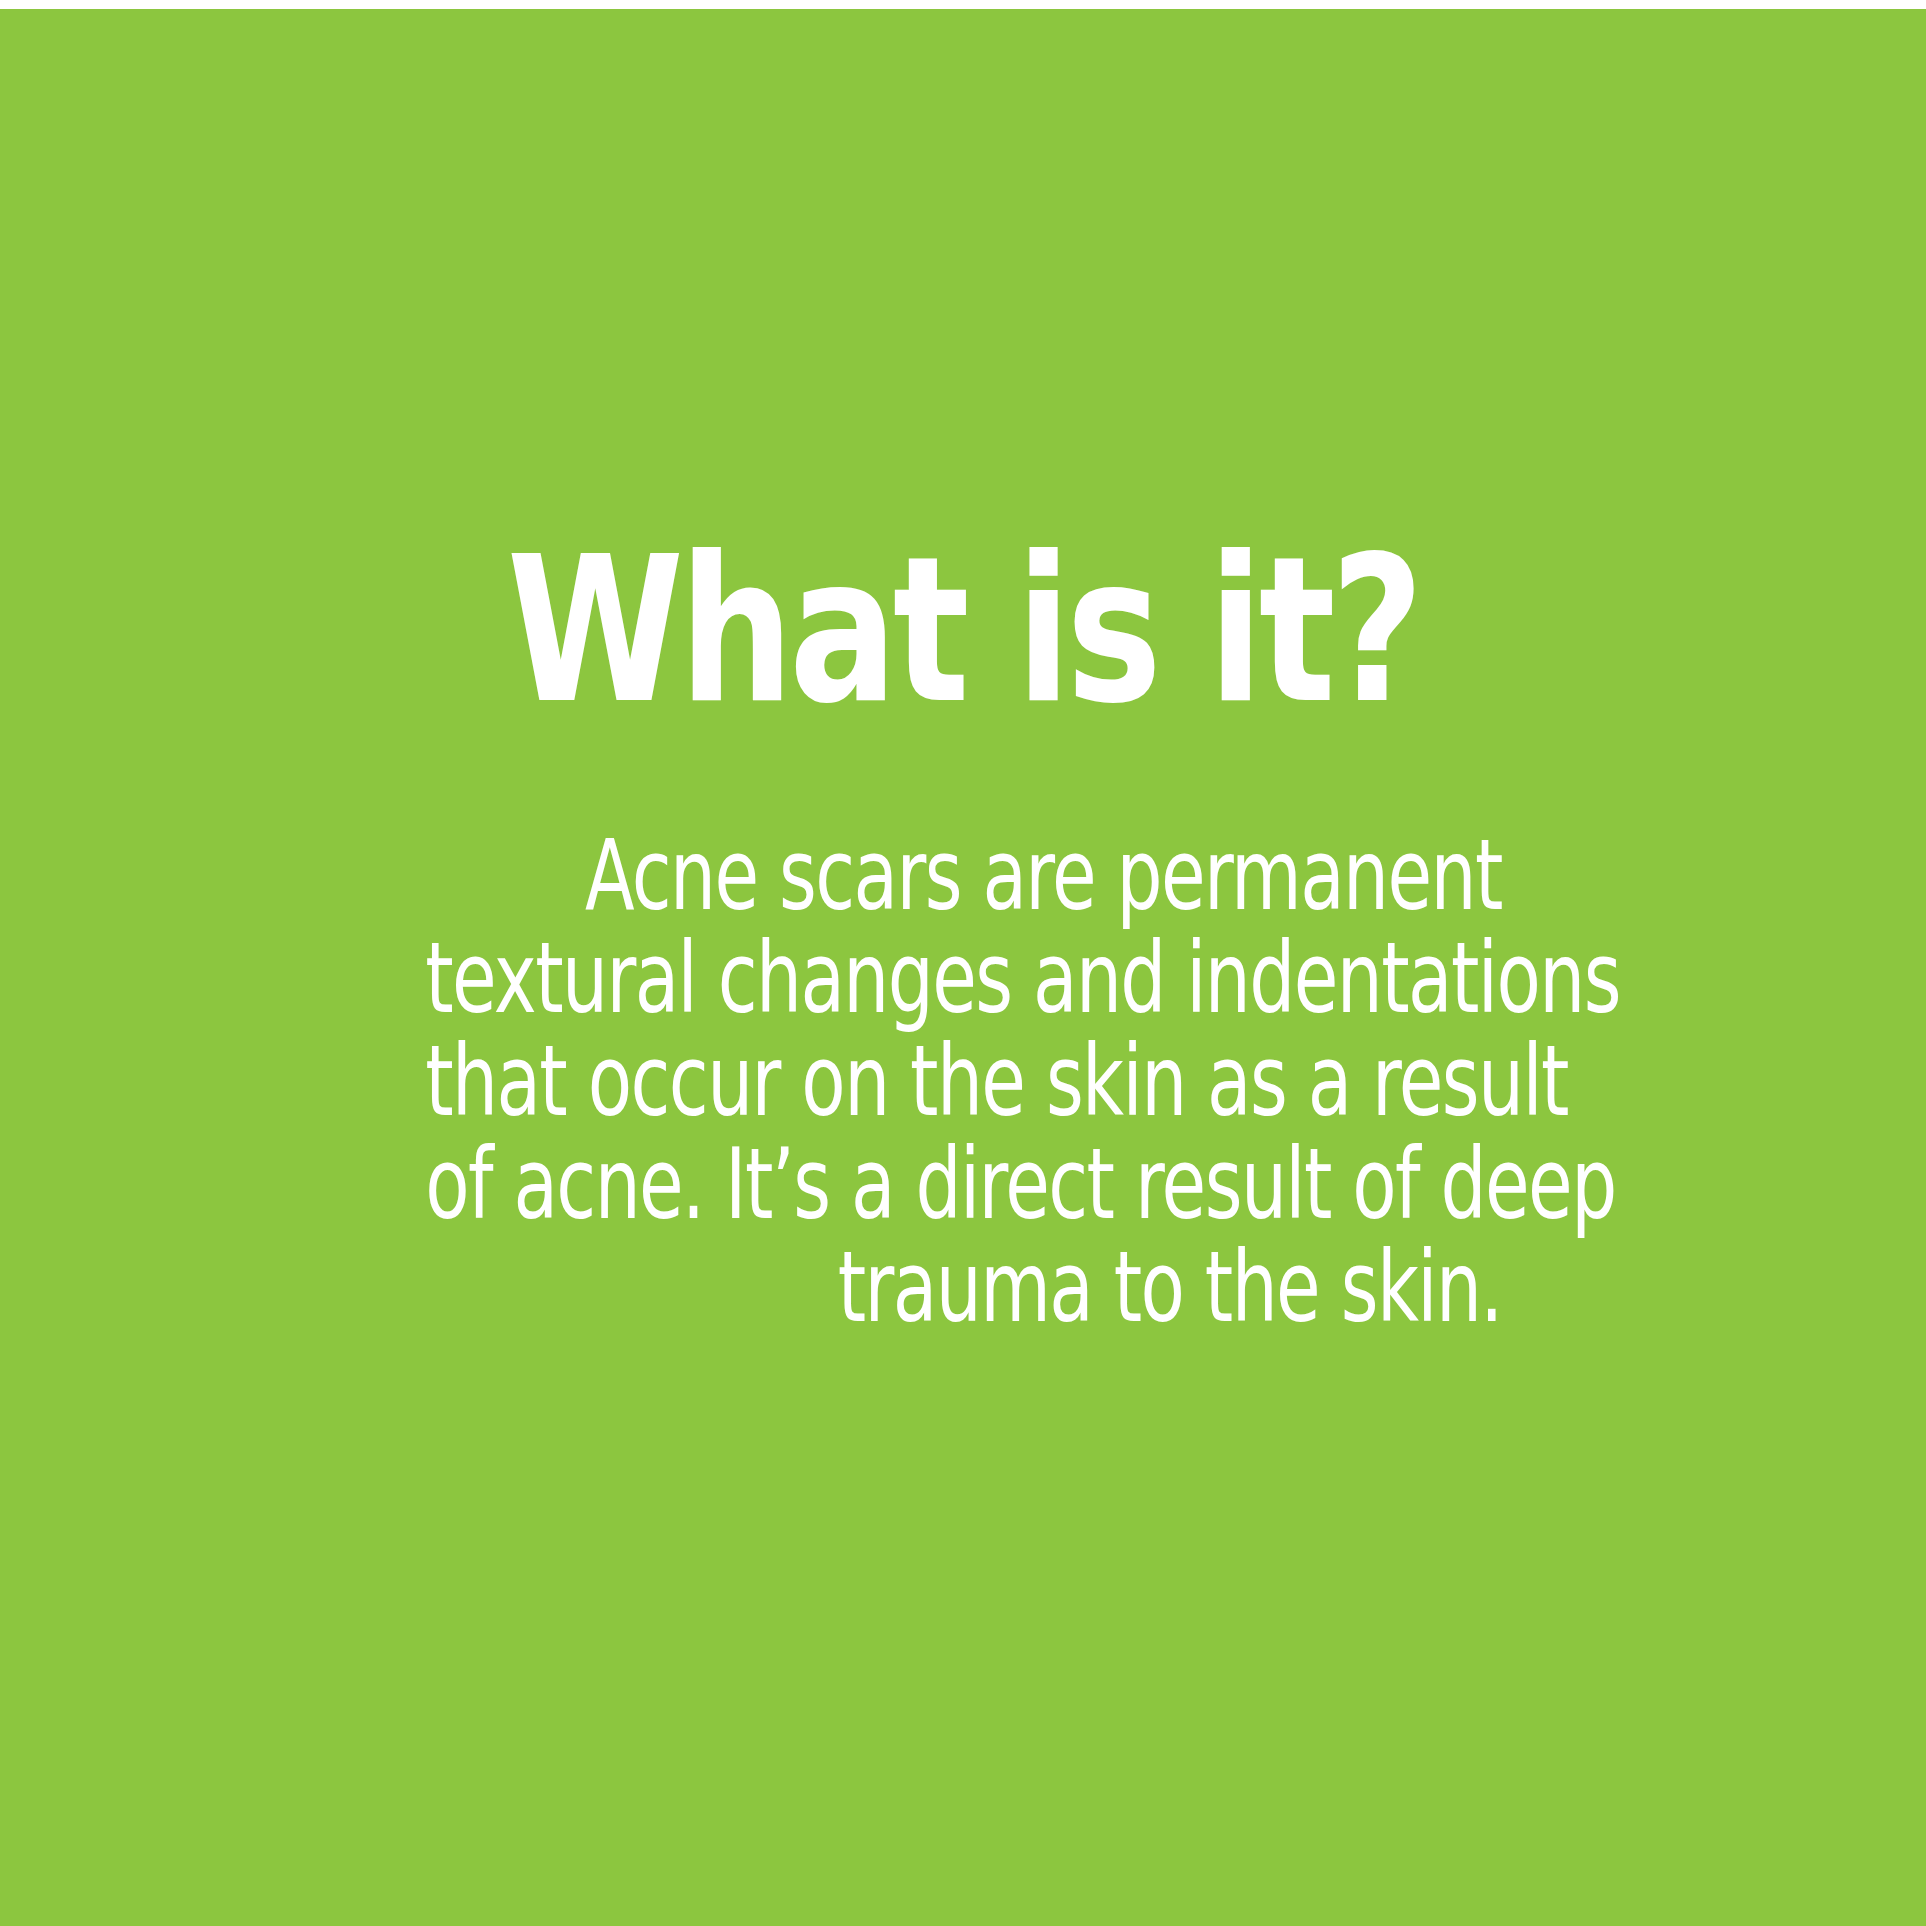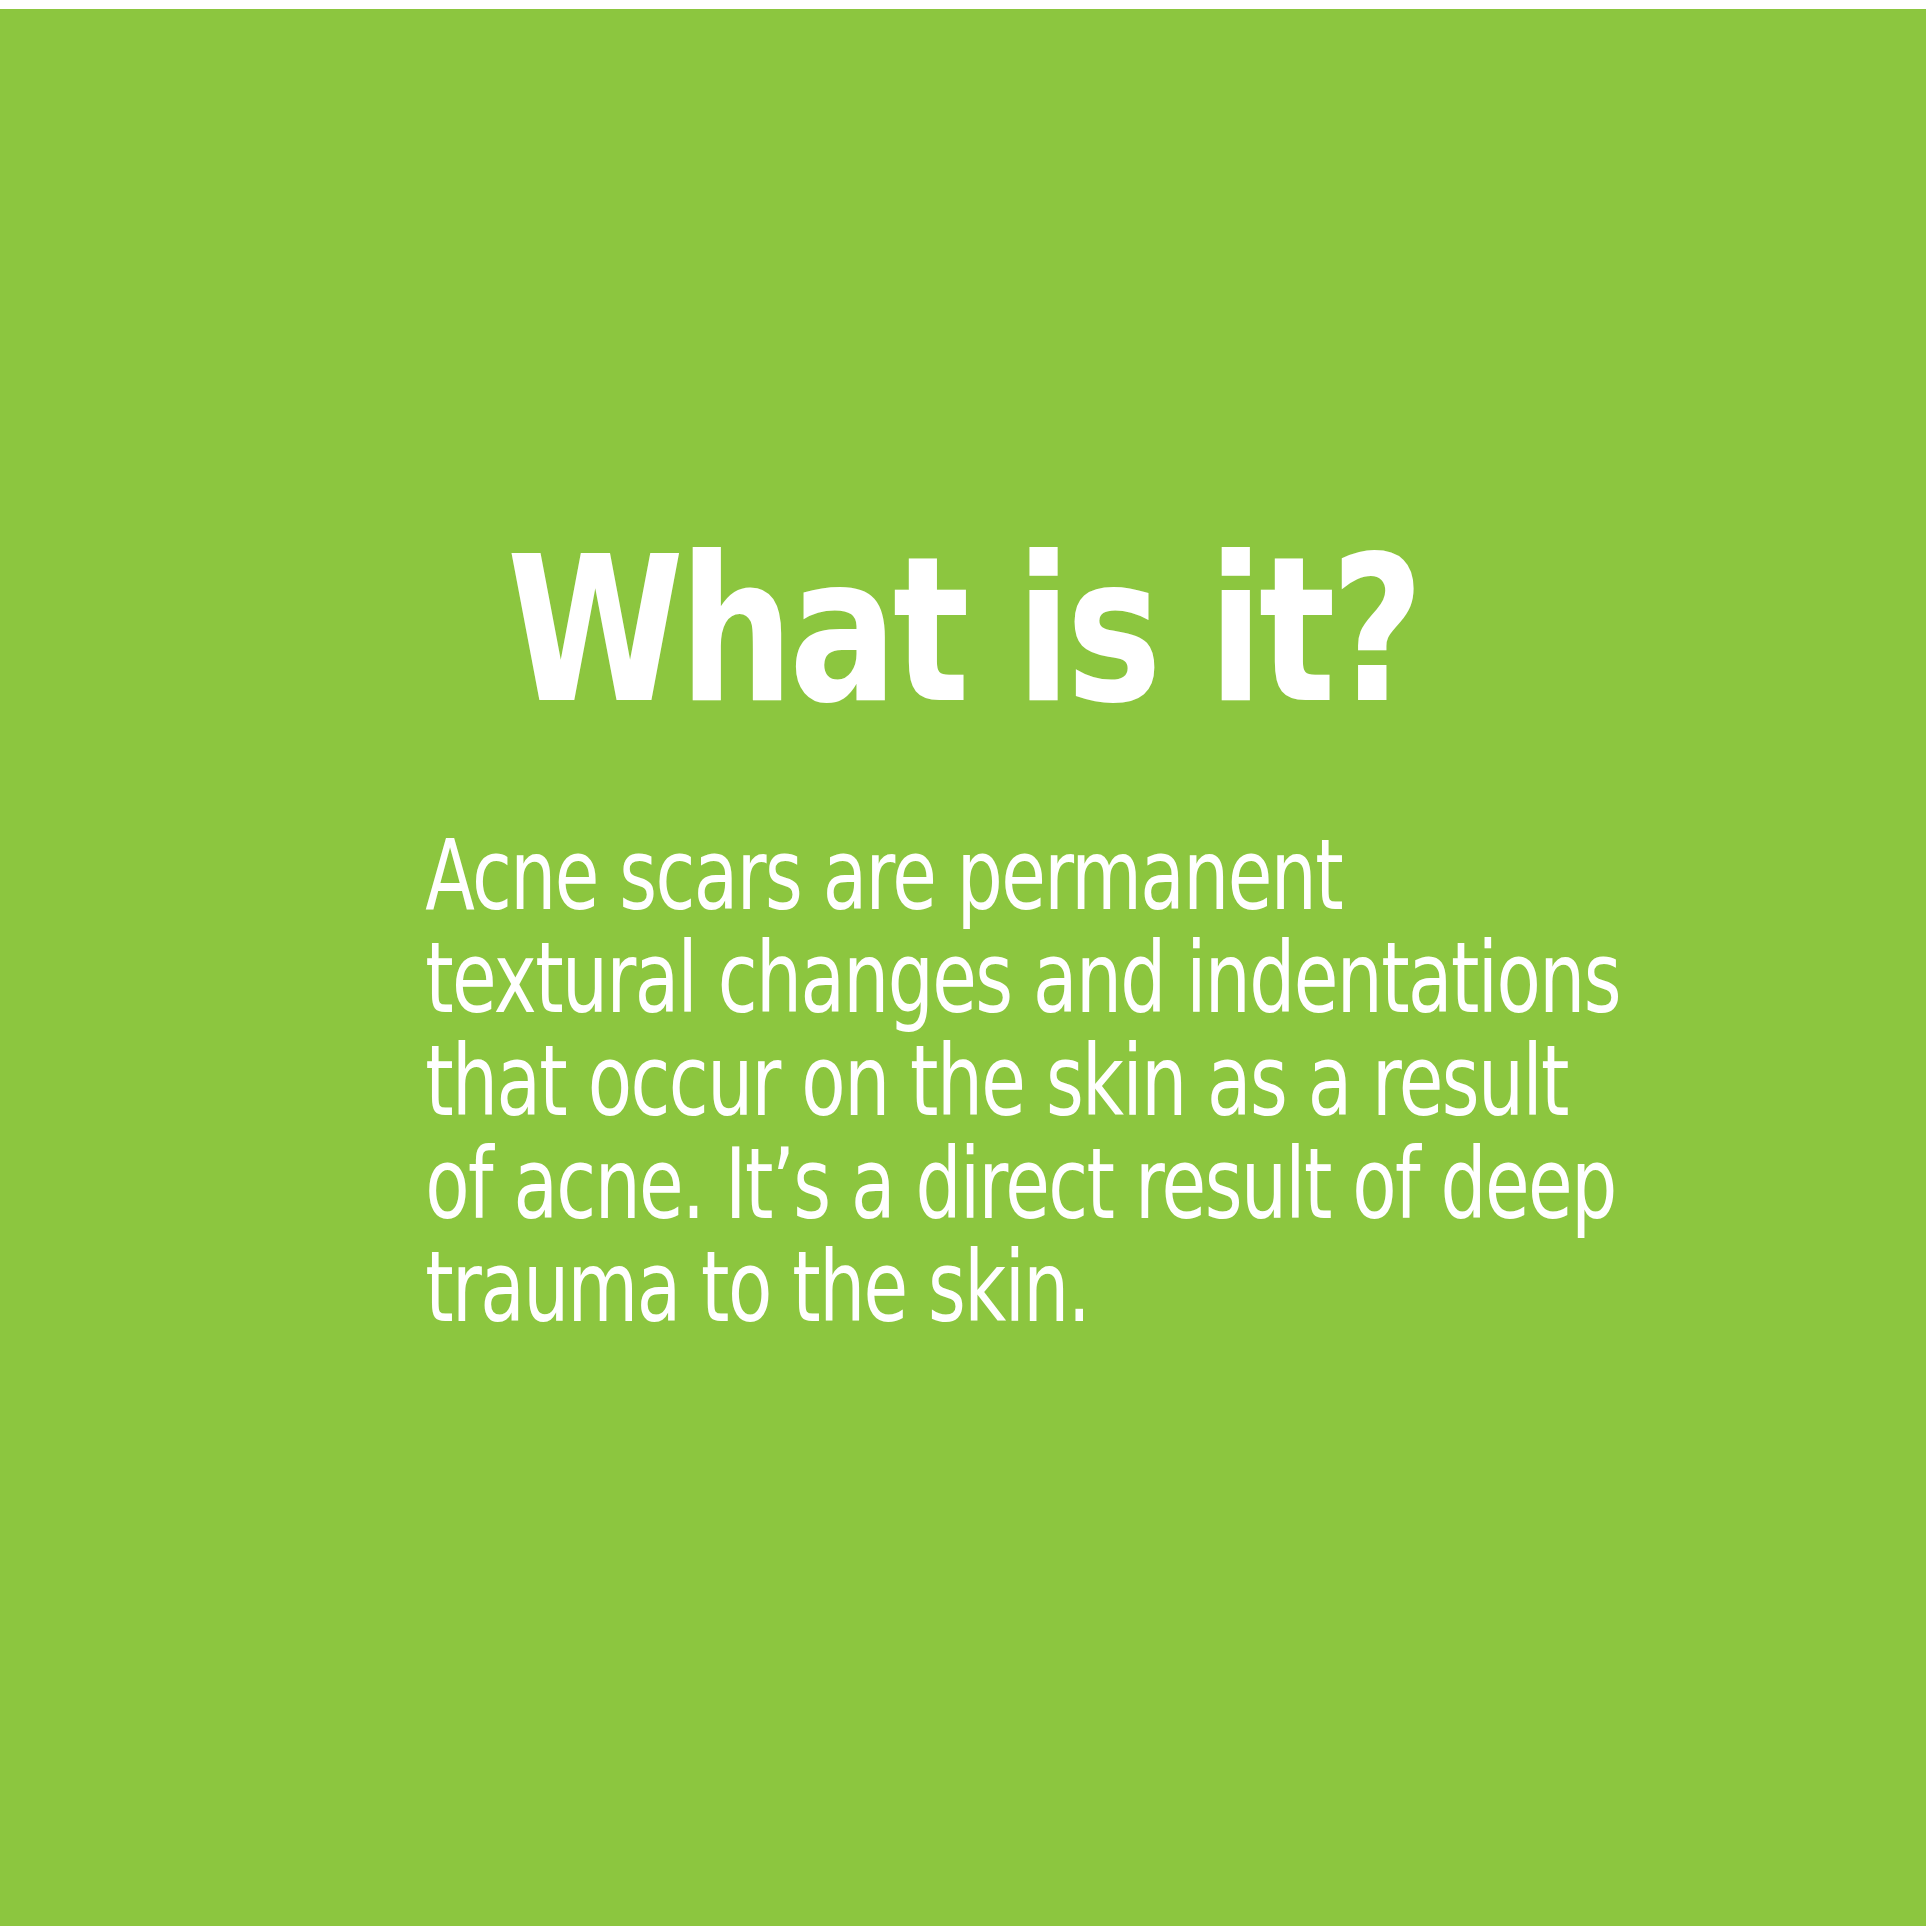--- a/index.html
+++ b/index.html
@@ -51,21 +51,21 @@
     white-space: nowrap;
   }
 
   
   .body-block {
     position: absolute;
     left: 50%;
     top: 815px;
     width: 1455px;
     margin-left: -727px;
-    text-align: left;
+    text-align: right;
   }
 
   .body-line {
     display: block;
     color: #FFFFFF;
     font-family: "DejaVu Sans", "Liberation Sans", sans-serif;
     font-weight: 400;
     font-size: 98px;
     line-height: 103px;
     letter-spacing: -2.1px;

